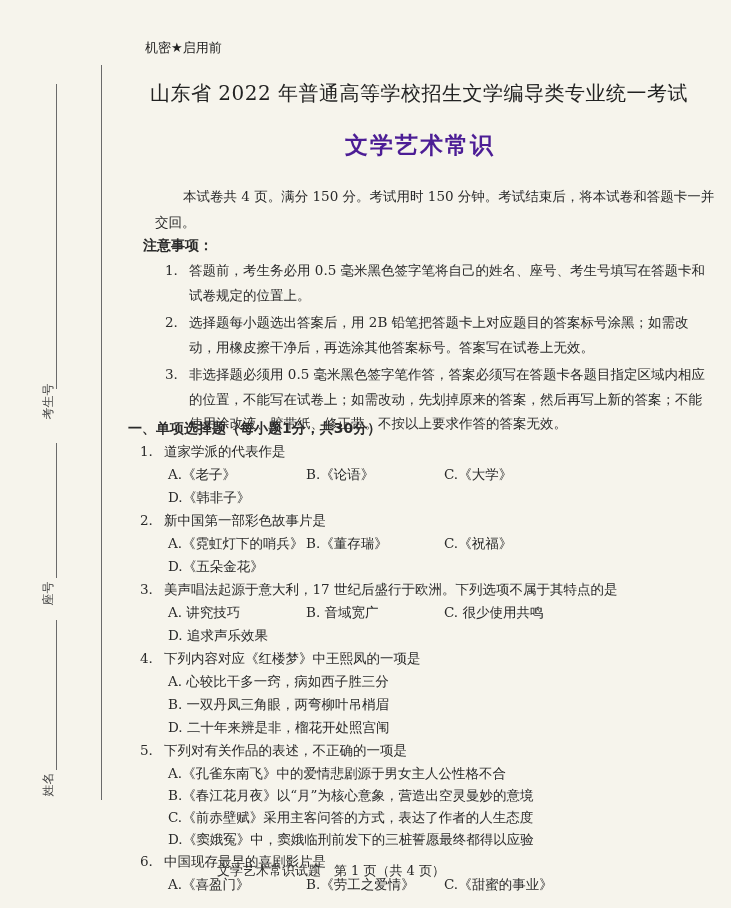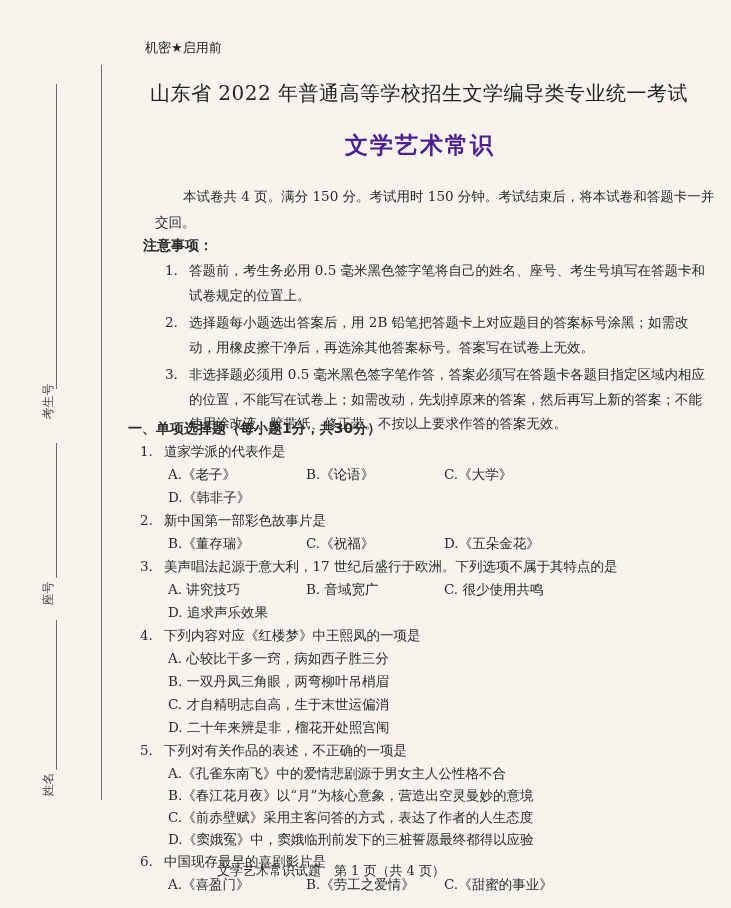--- a/index.html
+++ b/index.html
@@ -132,20 +132,21 @@
       <span class="opt">D.《韩非子》</span>
     </div>
   </div>
 
   <div class="question">
     <div class="q-stem">
       <span class="num">2.</span>
       <span>新中国第一部彩色故事片是</span>
     </div>
     <div class="opts four">
+      <span class="opt">A.《霓虹灯下的哨兵》</span>
       <span class="opt">B.《董存瑞》</span>
       <span class="opt">C.《祝福》</span>
       <span class="opt">D.《五朵金花》</span>
     </div>
   </div>
 
   <div class="question">
     <div class="q-stem">
       <span class="num">3.</span>
       <span>美声唱法起源于意大利，17 世纪后盛行于欧洲。下列选项不属于其特点的是</span>
@@ -159,21 +160,20 @@
   </div>
 
   <div class="question">
     <div class="q-stem">
       <span class="num">4.</span>
       <span>下列内容对应《红楼梦》中王熙凤的一项是</span>
     </div>
     <div class="opts two">
       <span class="opt">A. 心较比干多一窍，病如西子胜三分</span>
       <span class="opt">B. 一双丹凤三角眼，两弯柳叶吊梢眉</span>
-      <span class="opt">C. 才自精明志自高，生于末世运偏消</span>
       <span class="opt">D. 二十年来辨是非，榴花开处照宫闱</span>
     </div>
   </div>
 
   <div class="question">
     <div class="q-stem">
       <span class="num">5.</span>
       <span>下列对有关作品的表述，不正确的一项是</span>
     </div>
     <div class="opts one">

